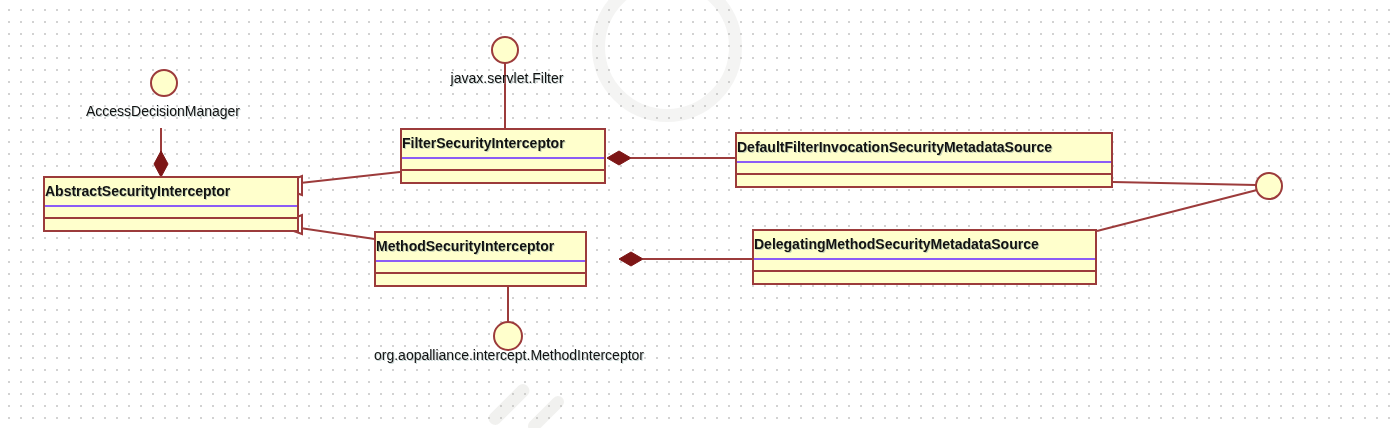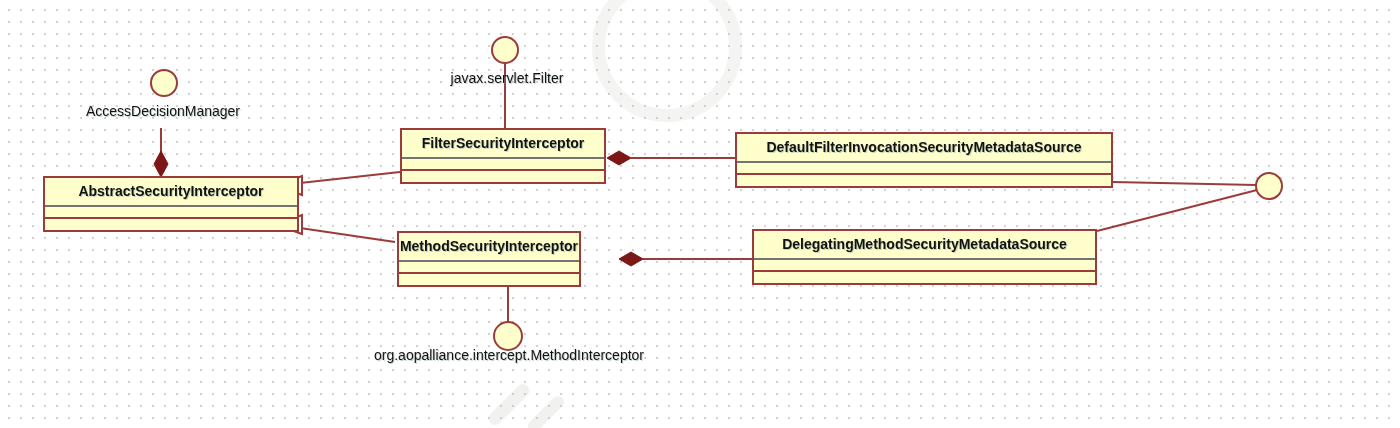--- a/index.html
+++ b/index.html
@@ -28,26 +28,26 @@
   .uml-class {
     position: absolute;
     background: #FFFFCC;
     border: 2px solid #9C3B3B;
     box-sizing: border-box;
     height: 56px;
   }
   .uml-class .title {
     height: 27px;
     line-height: 27px;
-    text-align: center;
+    text-align: left;
     font-size: 14px;
     font-weight: bold;
     color: #121212;
     white-space: nowrap;
-    border-bottom: 2px solid #737373;
+    border-bottom: 2px solid #8b5cf6;
     text-shadow: 1px 1px 0 rgba(130,160,158,0.45);
   }
   .uml-class .attrs { height: 10px; border-bottom: 2px solid #9C3B3B; }
   .uml-class .ops { height: 11px; }
   .iface-label {
     position: absolute;
     transform: translateX(-50%);
     font-size: 14px;
     font-weight: normal;
     color: #121212;
@@ -126,21 +126,21 @@
     <div class="attrs"></div>
     <div class="ops"></div>
   </div>
 
   <div class="uml-class" style="left:735px; top:132px; width:378px;">
     <div class="title">DefaultFilterInvocationSecurityMetadataSource</div>
     <div class="attrs"></div>
     <div class="ops"></div>
   </div>
 
-  <div class="uml-class" style="left:397px; top:231px; width:184px;">
+  <div class="uml-class" style="left:374px; top:231px; width:213px;">
     <div class="title">MethodSecurityInterceptor</div>
     <div class="attrs"></div>
     <div class="ops"></div>
   </div>
 
   <div class="uml-class" style="left:752px; top:229px; width:345px;">
     <div class="title">DelegatingMethodSecurityMetadataSource</div>
     <div class="attrs"></div>
     <div class="ops"></div>
   </div>

